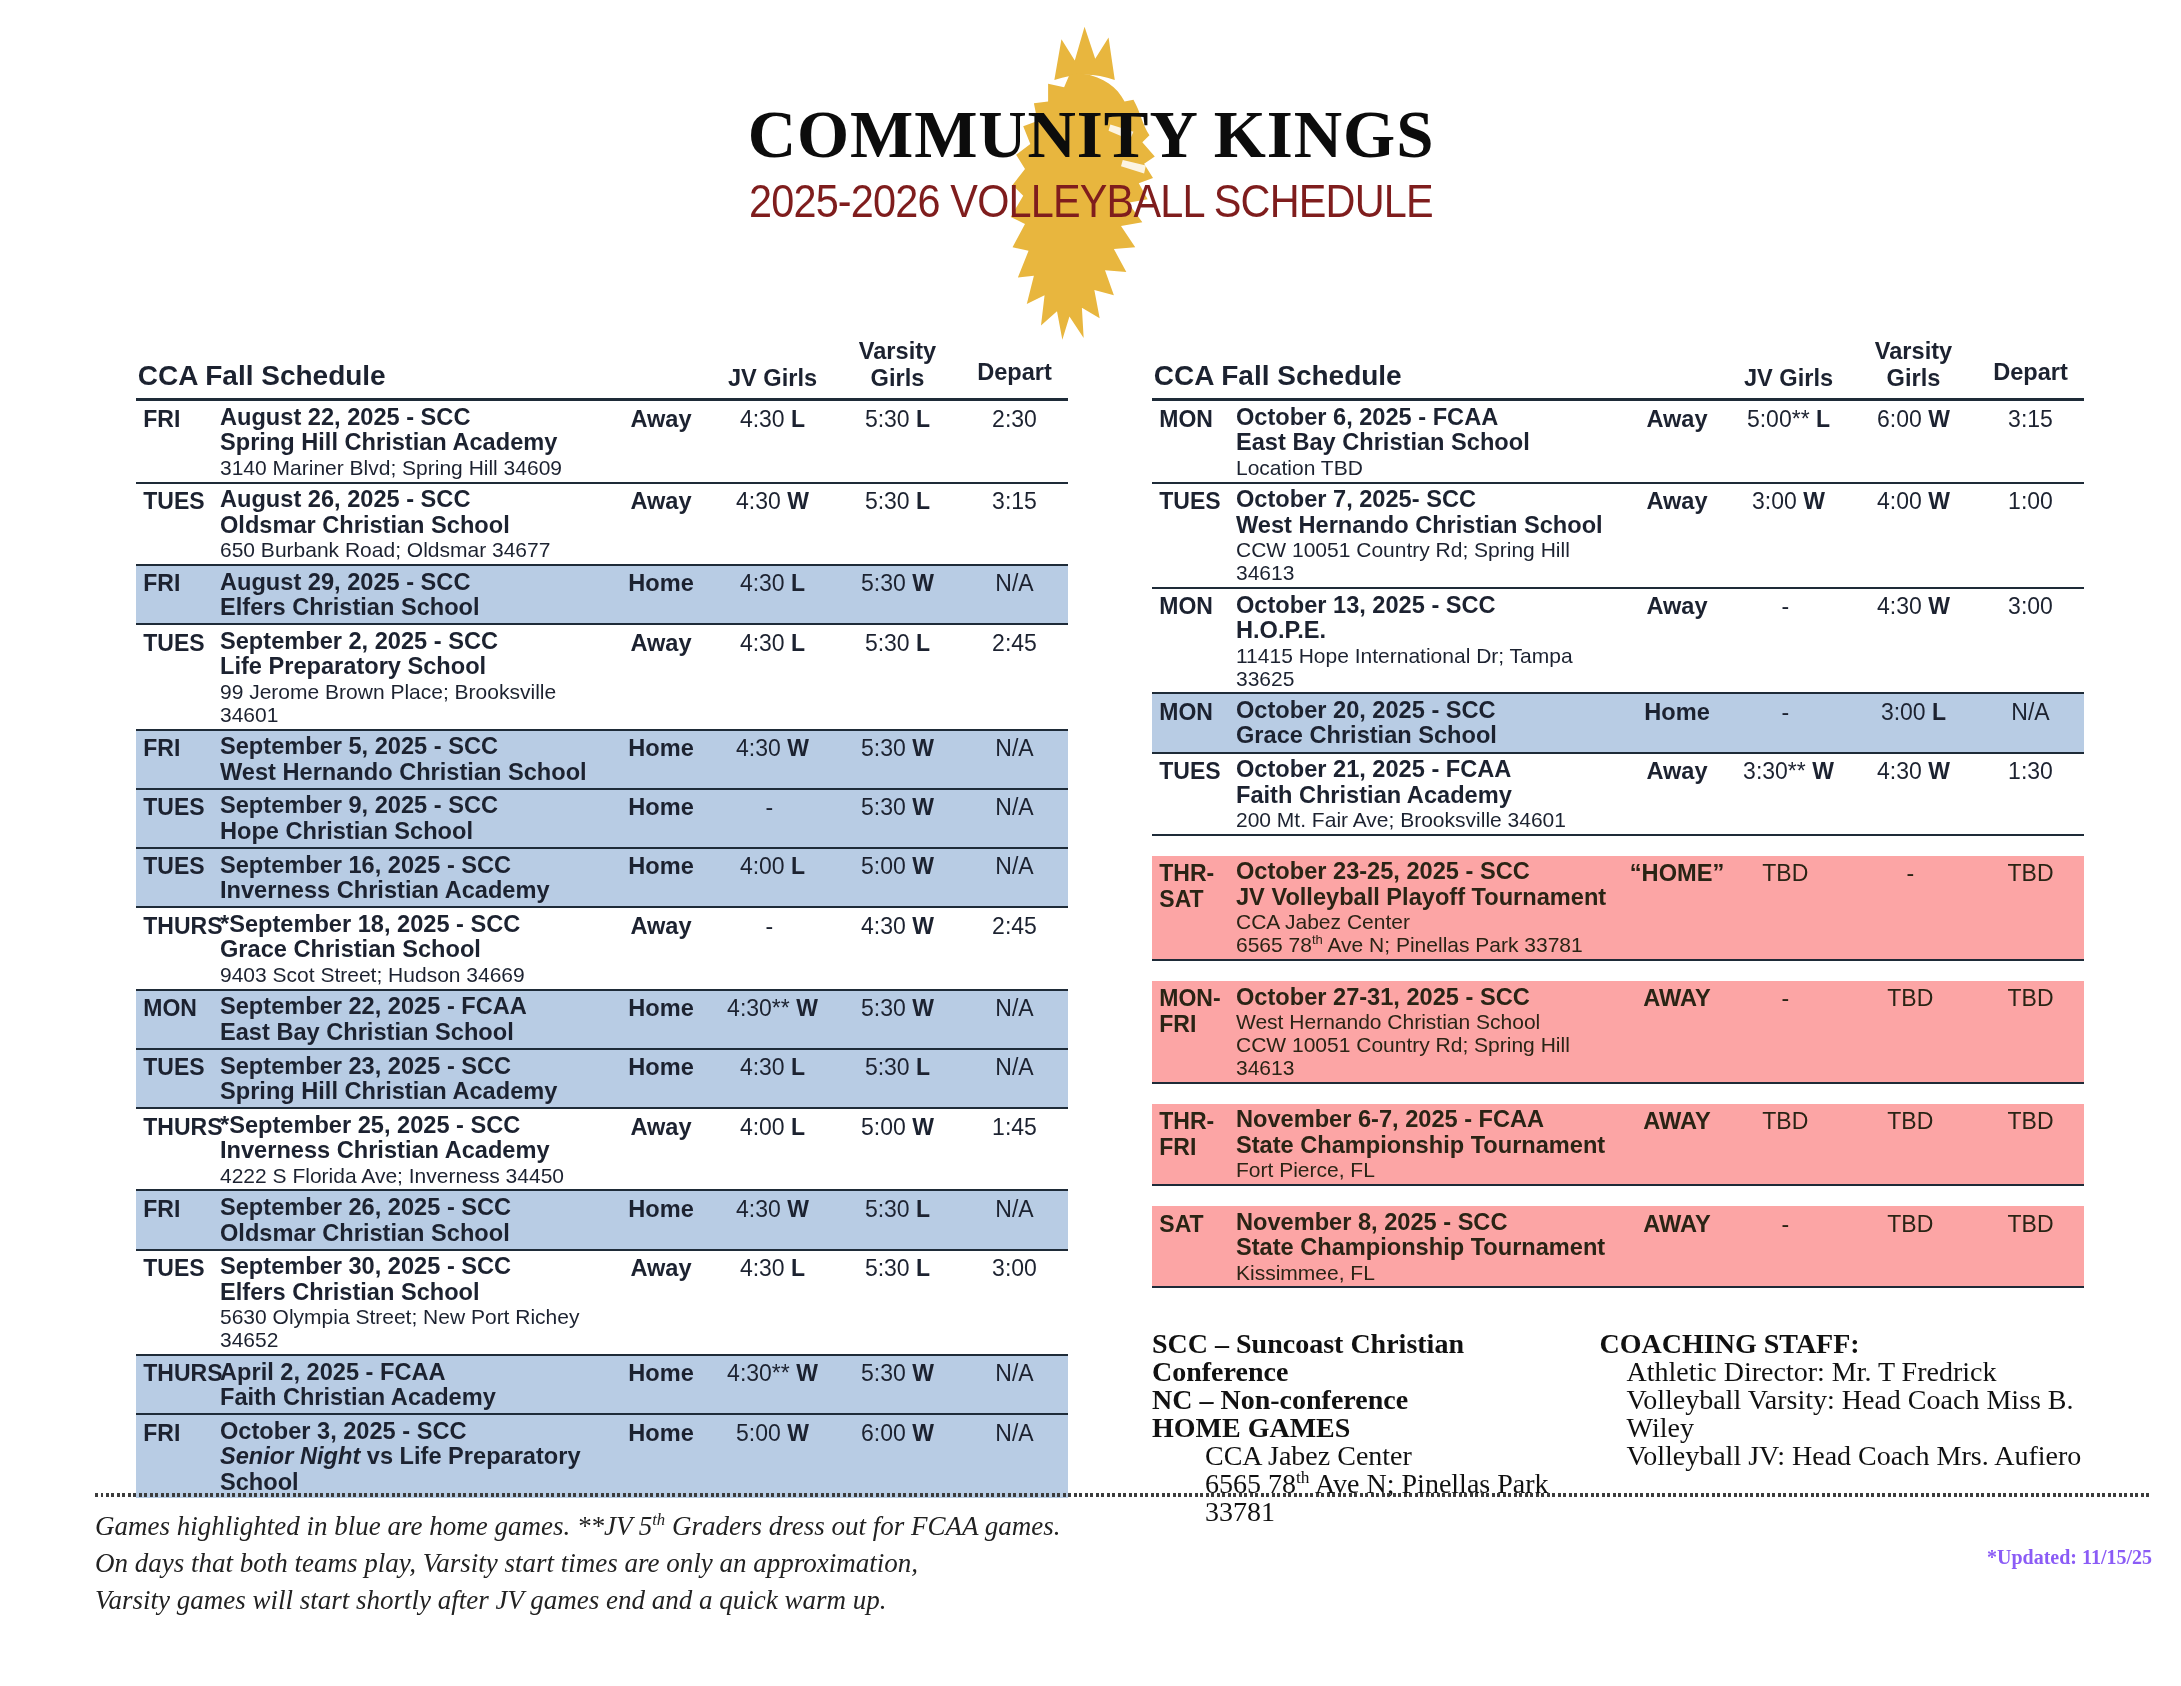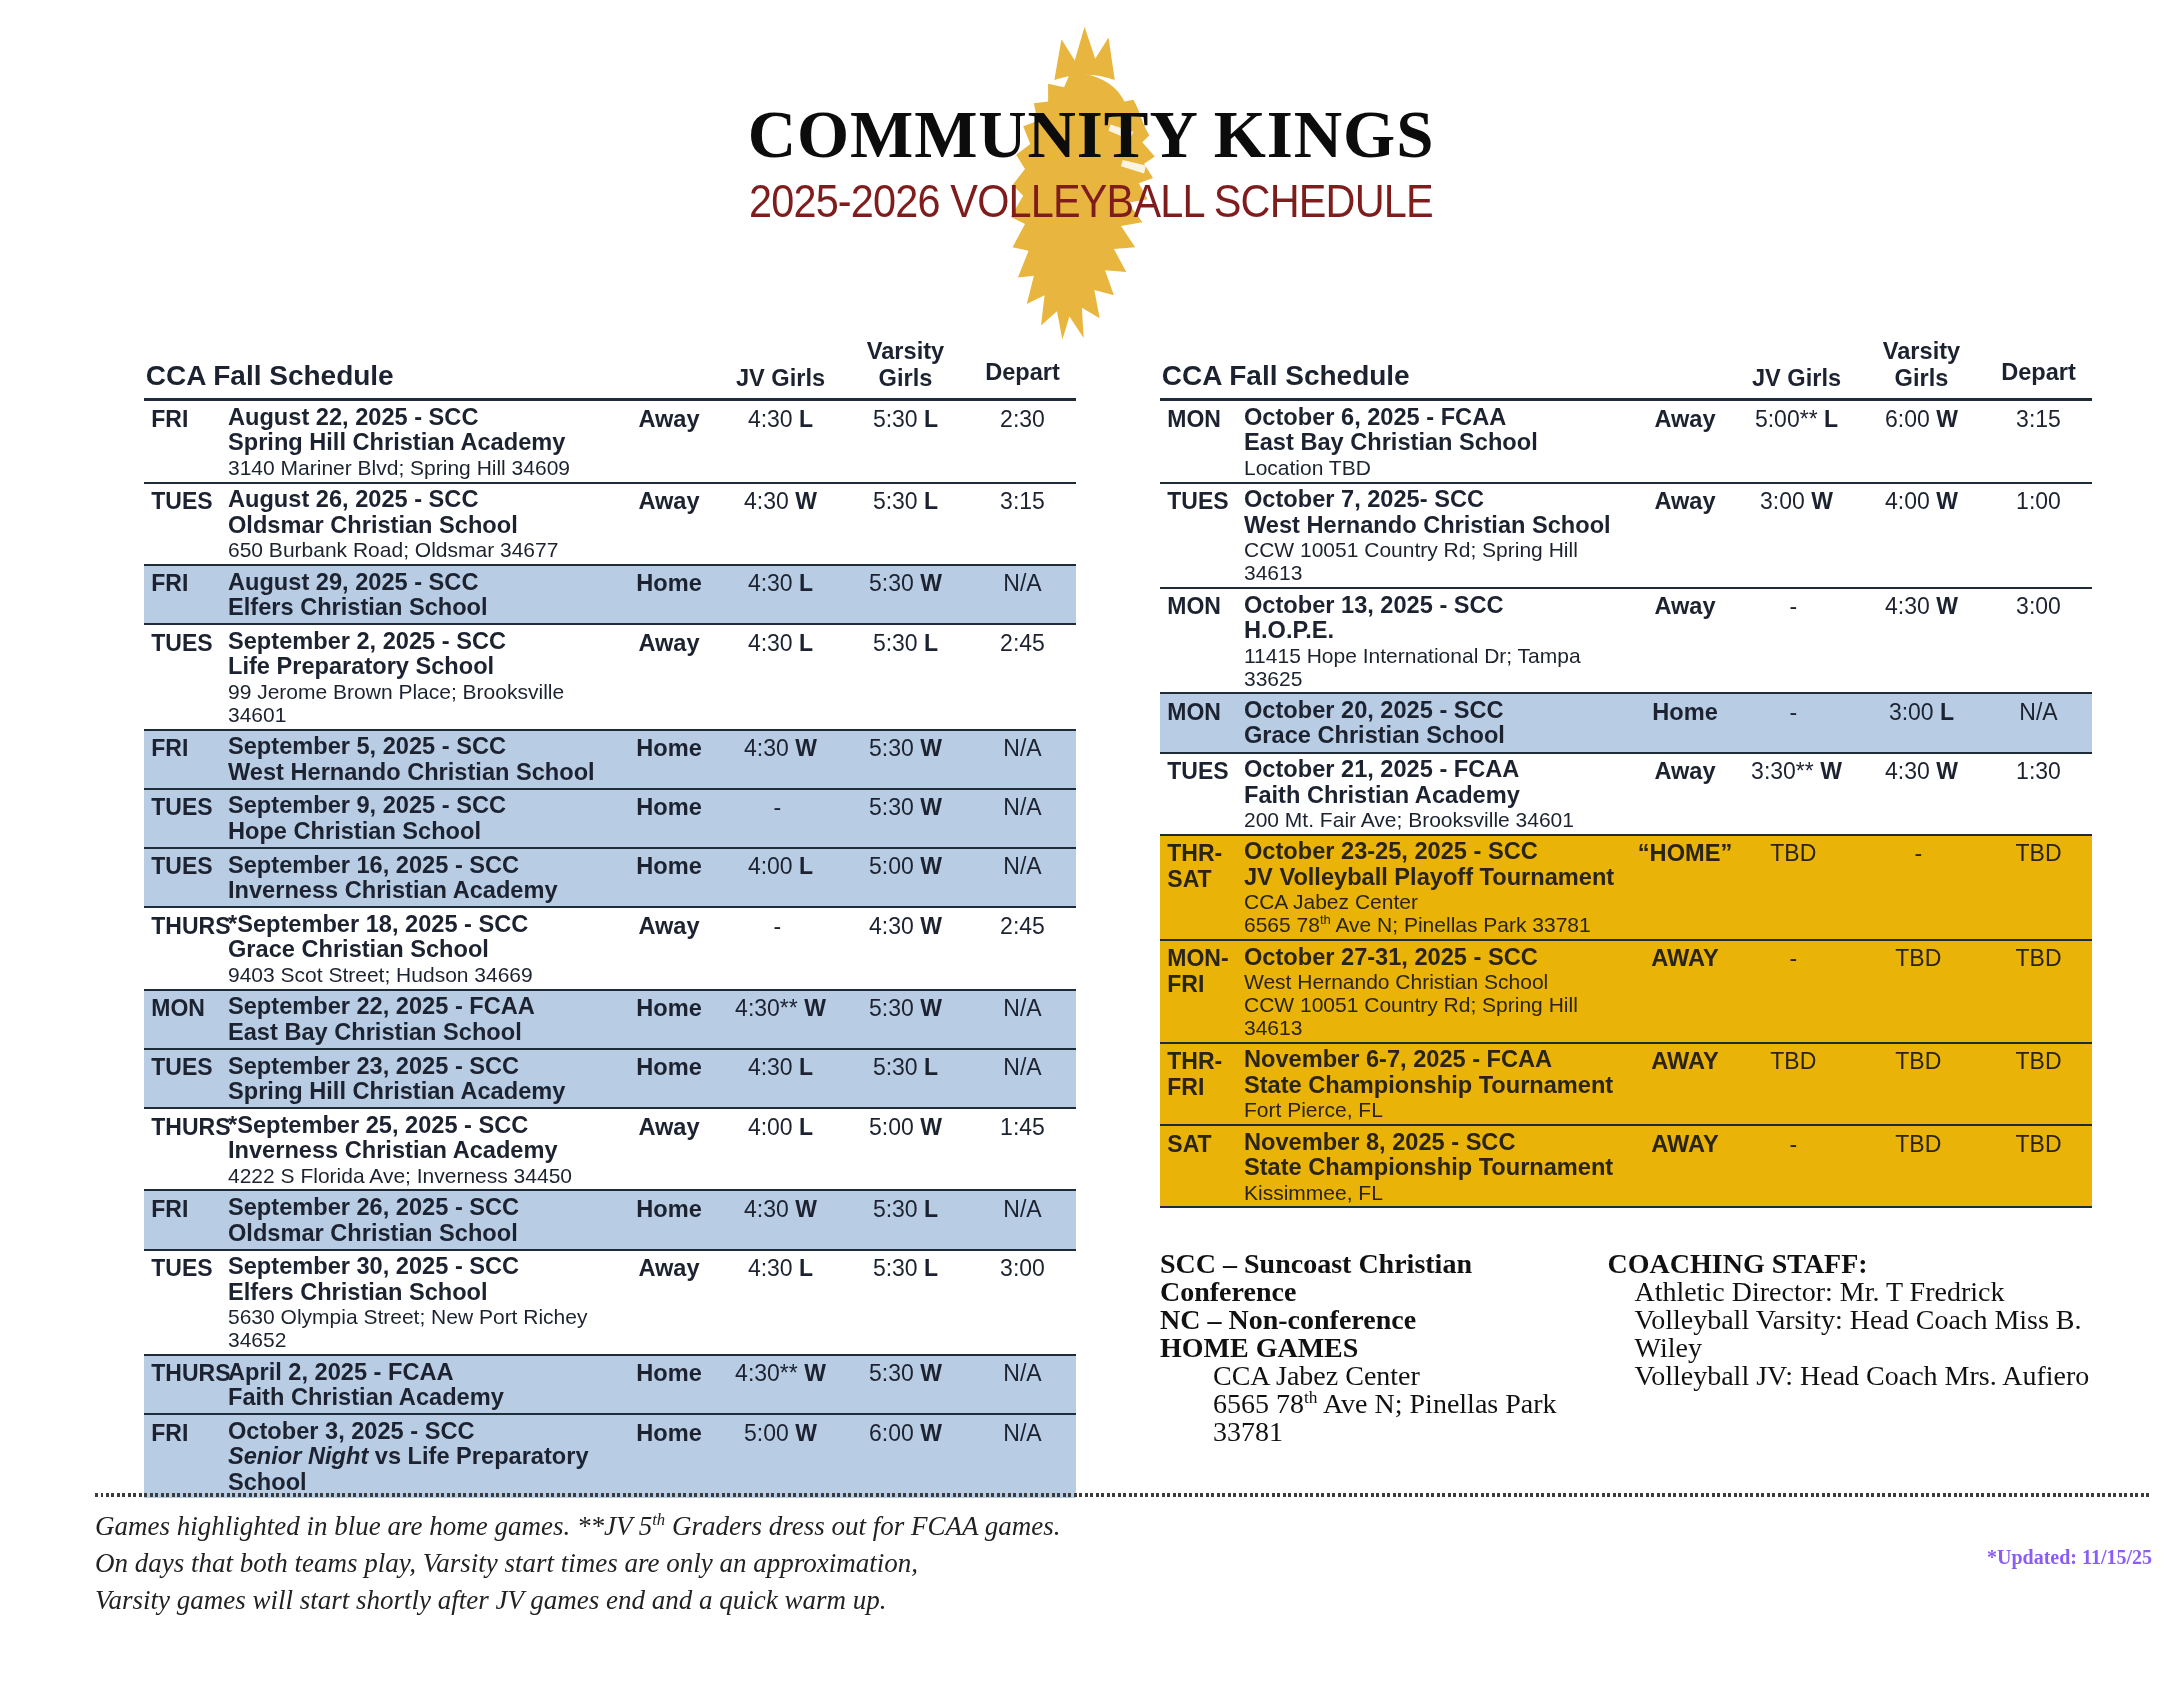--- a/index.html
+++ b/index.html
@@ -9,35 +9,35 @@
   
   .hdr{position:absolute;top:12px;left:0;width:100%;height:338px;}
   .lion{position:absolute;left:929px;top:12.7px;width:304px;height:320px;z-index:1;}
   .title{position:absolute;top:84px;left:0;width:100%;text-align:center;z-index:2;margin:0;
          font-family:"Liberation Serif",serif;font-weight:700;font-size:67px;letter-spacing:0.9px;color:#0c0c0c;}
   .subtitle{position:absolute;top:162px;left:0;width:100%;text-align:center;z-index:2;
             font-size:46px;font-weight:400;color:#7f1d1d;}
   .subtitle .cond{display:inline-block;transform:scaleX(.9);letter-spacing:-0.9px;}
 
   
-  .tables{position:absolute;top:338px;left:144px;display:flex;z-index:2;}
+  .tables{position:absolute;top:338px;left:136px;display:flex;z-index:2;}
   .sched{width:932px;}
   .right-col{margin-left:84px;width:935px;}
 
   .thead{display:grid;grid-template-columns:84px 391px 100px 123px 127px 107px;
          align-items:end;border-bottom:3.6px solid #1e2b38;padding-bottom:6.4px;}
   .t-title{grid-column:1/3;font-size:28px;font-weight:700;padding-left:1.8px;}
   .col-h{font-size:23.6px;font-weight:700;text-align:center;}
   .col-d{transform:translateY(-6.4px);}
 
   .row{display:grid;grid-template-columns:84px 391px 100px 123px 127px 107px;
        border-bottom:2.7px solid #1e2b38;padding:3.6px 0 2.7px;}
   .sched.no-bb .row:last-child{border-bottom:none;}
   .row.hl-blue{background:#b8cce4;}
-  .row.hl-gold{background:#eab308;}
+  .row.hl-gold{background:#fca5a5;margin-top:20px;}
   .row.hl-gold .c, .row.hl-gold .addr{color:#2a2415;}
 
   .c.day{font-weight:700;font-size:23px;line-height:25.5px;padding:1.8px 0 0 7.3px;}
   .info .date,.info .school{font-weight:700;font-size:23.6px;line-height:25.5px;}
   .info .school .it{font-style:italic;}
   .info .addr{font-size:21px;line-height:23px;font-weight:400;}
   .c.status{font-weight:700;font-size:23.6px;line-height:25.5px;text-align:center;padding-top:1.8px;}
   .c.num{font-size:23px;line-height:25.5px;text-align:center;padding-top:1.8px;}
   .c.num .r{font-weight:700;margin-left:6.4px;}
   .c.dep{font-weight:400;}

